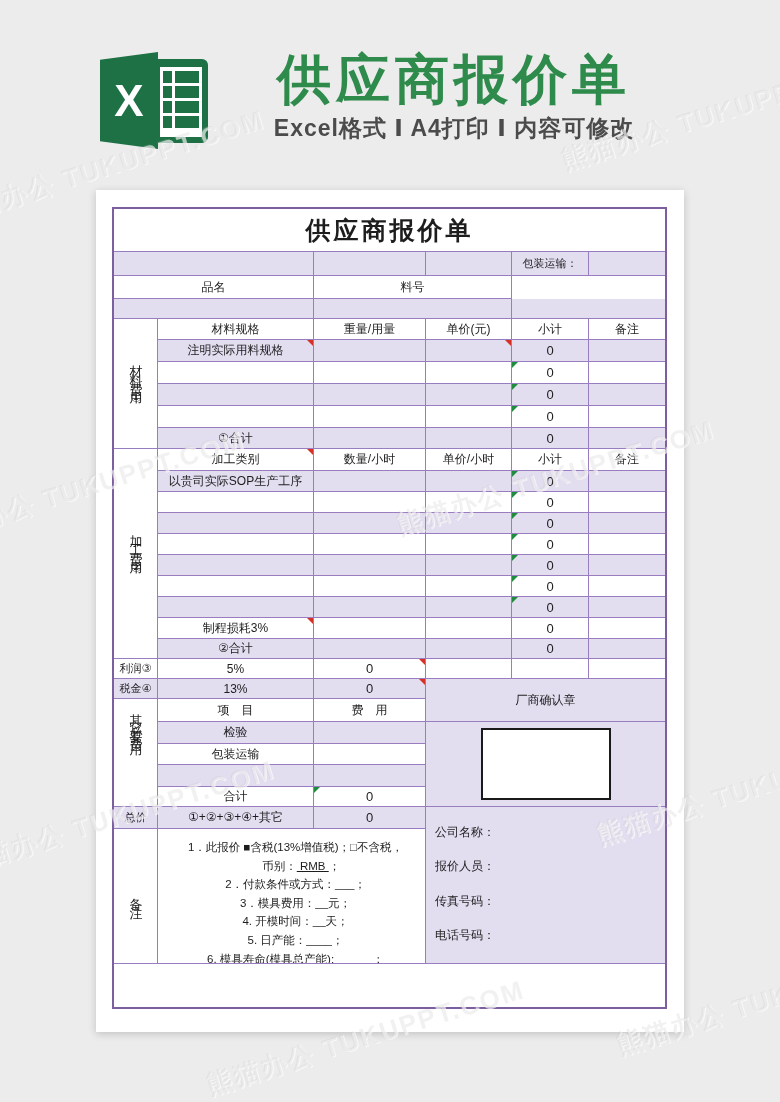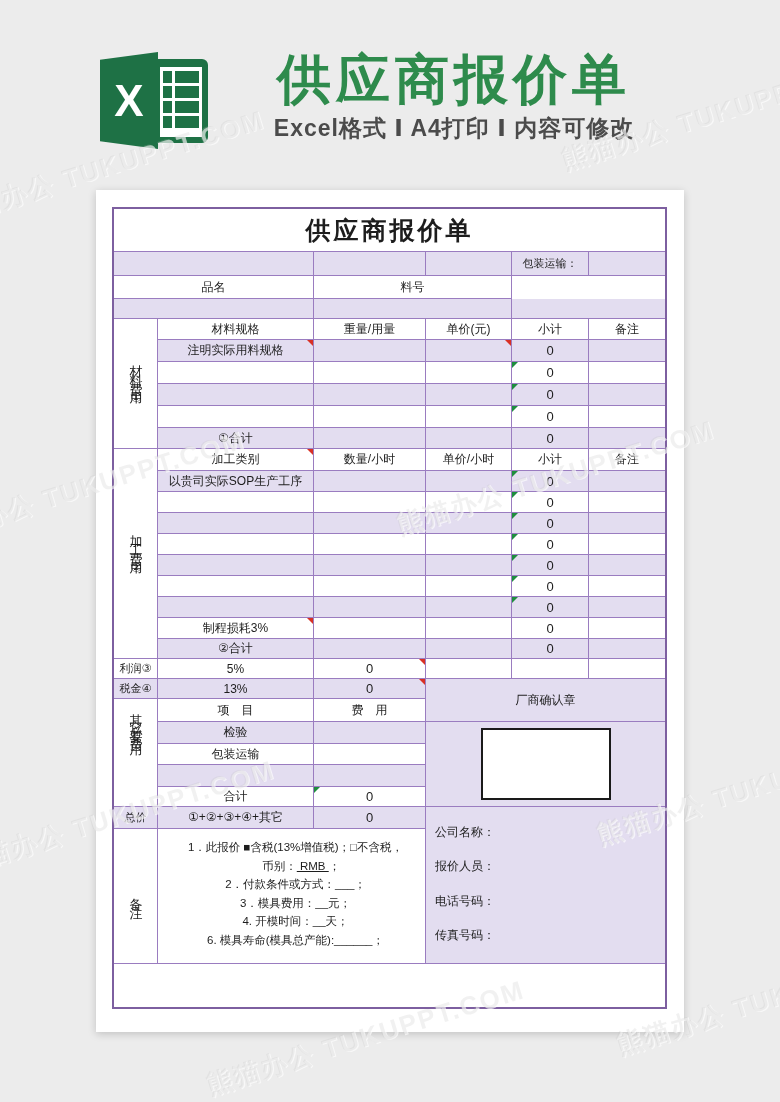--- a/index.html
+++ b/index.html
@@ -250,31 +250,32 @@
   <div class="c" style="grid-area:27/2/28/3">合计</div>
   <div class="c num tri-g" style="grid-area:27/3/28/4">0</div>
 
   <div class="c lv sm" style="grid-area:28/1/29/2">总价</div>
   <div class="c lv" style="grid-area:28/2/29/3">①+②+③+④+其它</div>
   <div class="c lv num" style="grid-area:28/3/29/4">0</div>
 
   <div class="c lv nr vendor" style="grid-area:28/4/30/7">
     <div>公司名称：</div>
     <div>报价人员：</div>
+    <div>传真号码：</div>
     <div>电话号码：</div>
-    <div>传真号码：</div>
   </div>
 
   <div class="c vrem" style="grid-area:29/1/30/2">备注</div>
   <div class="c note" style="grid-area:29/2/30/4">
     <div>1．此报价 ■含税(13%增值税)；□不含税，</div>
     <div><span>　币别：</span><span class="u"> RMB </span><span>；</span></div>
     <div>2．付款条件或方式：___；</div>
     <div>3．模具费用：__元；</div>
     <div>4. 开模时间：__天；</div>
+    <div>5. 日产能：____；</div>
     <div>6. 模具寿命(模具总产能):______；</div>
   </div>
 
   <div class="c lv nb" style="grid-area:30/1/31/3">xxx有限公司确认最终单价</div>
   <div class="c lv nb nr lt" style="grid-area:30/3/31/7">
     <span>议价:</span>
     <span class="sign-gap">主管签名:</span>
   </div>
 </div>
 

